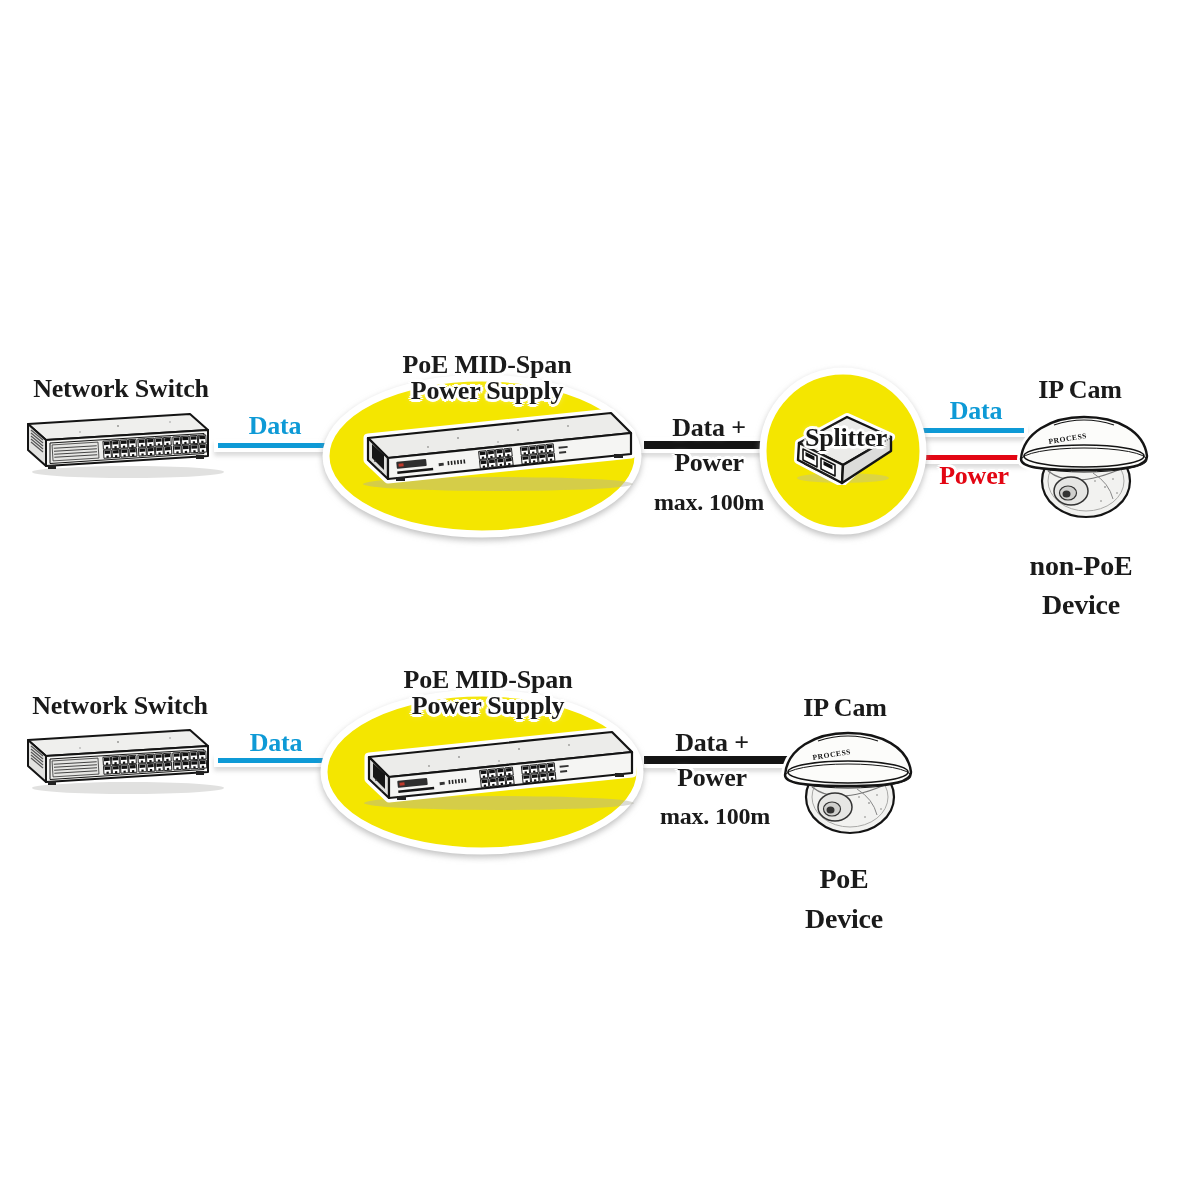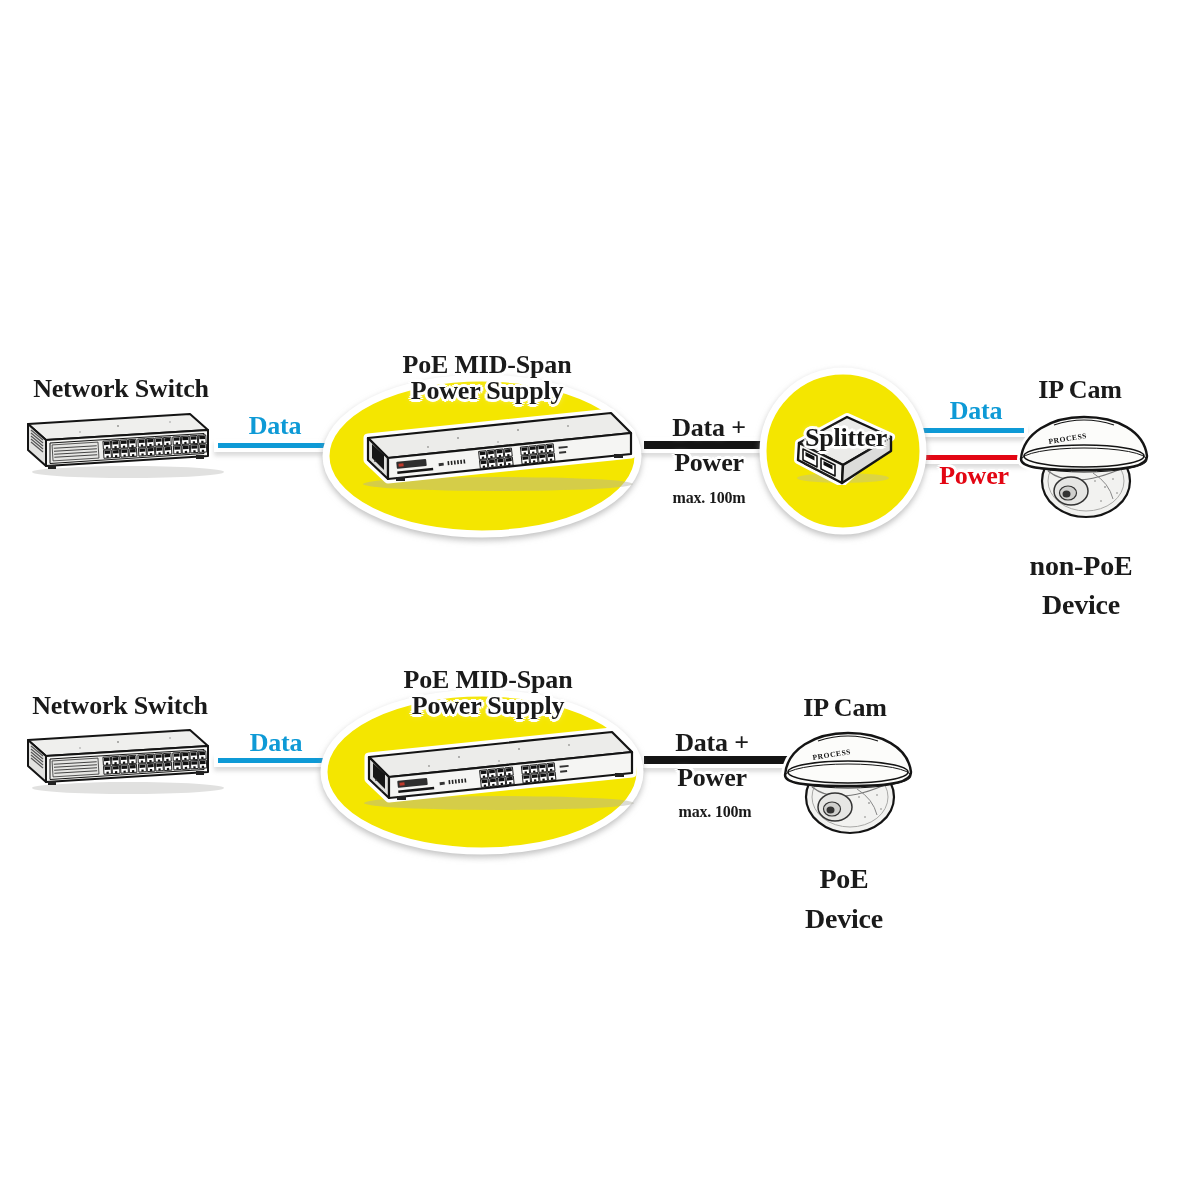--- a/index.html
+++ b/index.html
@@ -8,21 +8,21 @@
     font-family:Liberation Serif, serif;
   }
   .layer{position:absolute;inset:0;}
   .label{
     position:absolute;font-weight:bold;color:#1a1a1a;text-align:center;
     font-size:26px;line-height:1.0;letter-spacing:-0.2px;white-space:pre-line;
     text-shadow:-2px -2px 0 #fff,2px -2px 0 #fff,-2px 2px 0 #fff,2px 2px 0 #fff,
                  -3px 0 0 #fff,3px 0 0 #fff,0 -3px 0 #fff,0 3px 0 #fff,0 0 7px #fff;
     z-index:6;
   }
-  .label.small{font-size:16px;}
+  .label.small{font-size:24px;}
   .label.two-line{line-height:19.5px;font-size:28px;}
   .blue{color:var(--blue);}
   .red{color:var(--red);}
   .link-line{
     position:absolute;border:4px solid #ffffff;z-index:1;
     box-shadow:0 4px 4px rgba(140,140,140,0.30);
   }
   .link-line.data{background:var(--blue);height:5px;}
   .link-line.power-red{background:var(--red);height:5px;}
   .link-line.trunk{background:#141414;height:8px;}

